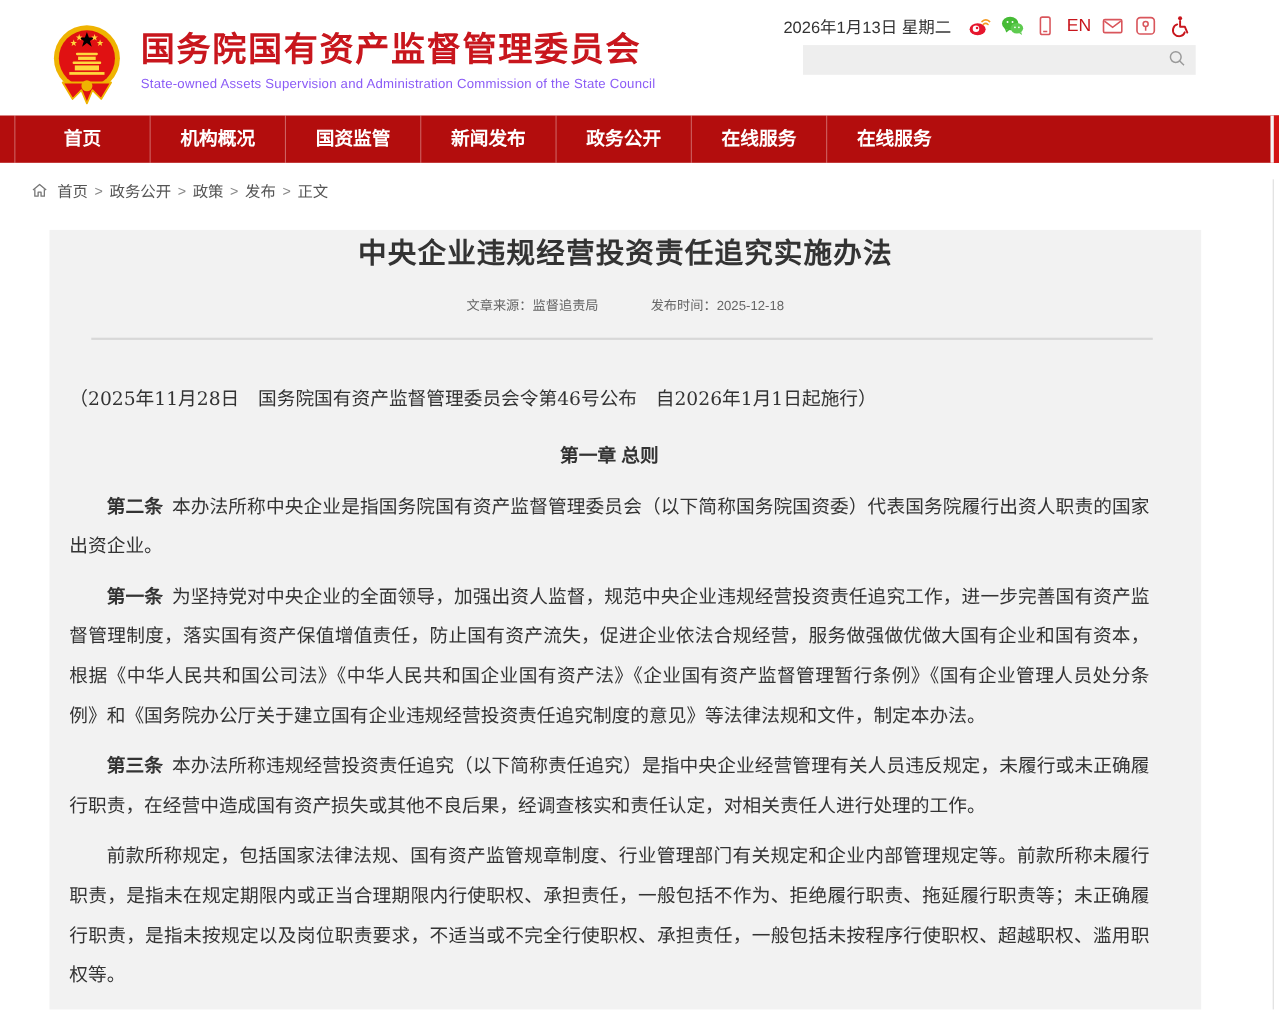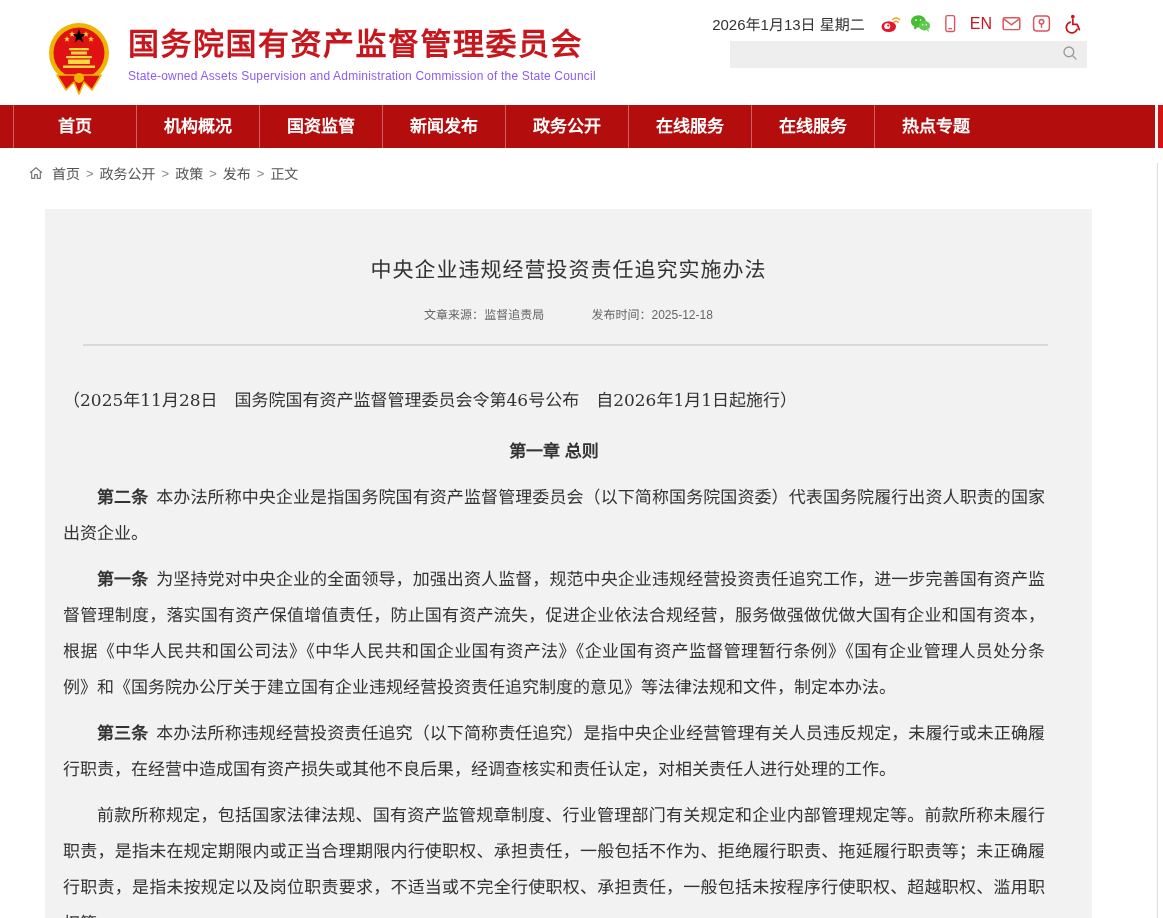--- a/index.html
+++ b/index.html
@@ -31,21 +31,21 @@
 
   
   .breadcrumb { height:50px; display:flex; align-items:center; padding-left:28px; font-size:14px; color:#555; }
   .crumb { cursor:pointer; margin:0 6px; }
   .crumb.current { cursor:default; }
   .crumb-sep { color:#888; font-size:13px; }
   .home-icon { display:inline-flex; margin-right:2px; }
 
   
   .panel { position:absolute; left:45px; top:209px; width:1047px; height:709px; background:#f2f2f2; overflow:hidden; }
-  .article-title { margin-top:44px; text-align:center; font-size:21px; font-weight:400; color:#333; letter-spacing:1px; }
+  .article-title { text-align:center; font-size:26px; font-weight:700; color:#333; letter-spacing:1px; }
   .article-meta { margin-top:22px; text-align:center; font-size:12px; color:#666; }
   .meta-item { margin:0 22px; }
   .meta-divider { height:2px; background:#d8d8d8; margin:22px 44px 0 38px; }
 
   .article-body { padding:0 47px 30px 18px; font-size:17px; line-height:36px; color:#333; text-align:justify; }
   .decree-line { margin-top:36px; text-indent:0; font-family:"DejaVu Serif", serif; }
   .chapter-heading { margin-top:16px; text-align:center; font-weight:bold; }
   .article-body p.body-para { margin-top:10px; text-indent:2em; }
   .p-lead { font-weight:bold; margin-right:8px; }
   .p-lead:empty { margin-right:0; }
@@ -156,21 +156,20 @@
   </div>
 
   <div class="nav">
     <div class="nav-item">首页</div>
     <div class="nav-item">机构概况</div>
     <div class="nav-item">国资监管</div>
     <div class="nav-item">新闻发布</div>
     <div class="nav-item">政务公开</div>
     <div class="nav-item">在线服务</div>
     <div class="nav-item">在线服务</div>
-    <div class="nav-item">热点专题</div>
     <div class="nav-cap"></div>
   </div>
 
   <div class="breadcrumb">
     <span class="home-icon">
       <svg width="16" height="16" viewBox="0 0 24 24">
         <path d="M3 11.5 L12 4 L21 11.5" fill="none" stroke="#777" stroke-width="1.8" stroke-linejoin="round"></path>
         <path d="M5.5 10.5 V20 H10 V14.5 H14 V20 H18.5 V10.5" fill="none" stroke="#777" stroke-width="1.8" stroke-linejoin="round"></path>
       </svg>
     </span>

